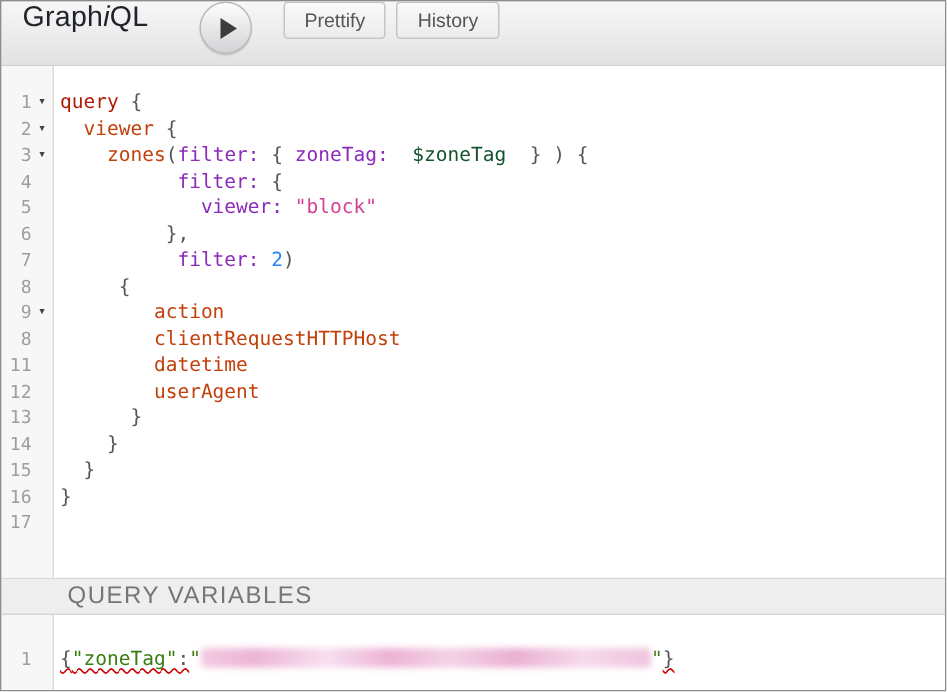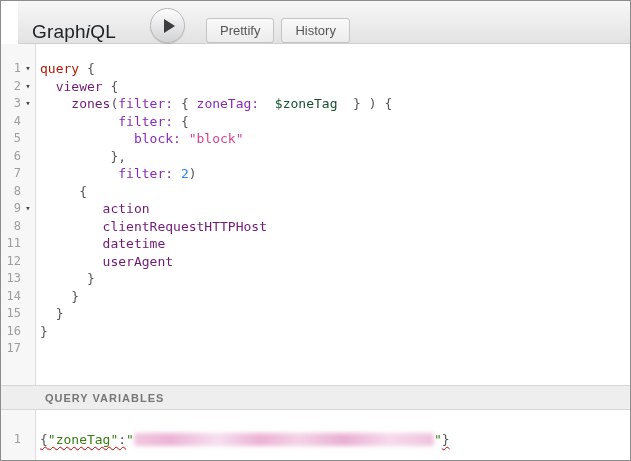--- a/index.html
+++ b/index.html
@@ -12,23 +12,22 @@
     display: flex; flex-direction: column;
     background: #fff;
     overflow: hidden;
   }
 
   
   .topbar {
     height: 43px; flex: 0 0 43px;
     background: linear-gradient(#f7f7f7, #e2e2e2);
     border-bottom: 1px solid #d0d0d0;
-    display: flex; align-items: flex-end;
+    display: flex; align-items: flex-start;
     padding: 0 14px;
-    margin-left: 17px;
   }
   .logo {
     font-size: 19px; color: #20242a; letter-spacing: 0.2px;
     margin-right: 34px; white-space: nowrap;
   }
   .logo .it { font-style: italic; }
   .exec-btn {
     width: 35px; height: 35px; border-radius: 50%;
     background: linear-gradient(#fdfdfd, #d2d3d6);
     border: 1px solid #b9b9b9;
@@ -81,21 +80,21 @@
   .gline .fold {
     width: 14px; text-align: center; color: #444;
     font-size: 9px; line-height: 17.5px; cursor: pointer;
   }
   .cline {
     height: 17.5px; line-height: 17.5px; white-space: pre; cursor: text;
   }
 
   
   .tok-kw  { color: #B11A04; }
-  .tok-fld { color: #701a75; }
+  .tok-fld { color: #c2410c; }
   .tok-arg { color: #8B2BB9; }
   .tok-num { color: #2882F9; }
   .tok-str { color: #D64292; }
   .tok-var { color: #14532d; }
   .tok-pun { color: #555555; }
   .tok-prop { color: #397D13; }
   .tok-err {
     text-decoration: underline wavy #cc0000;
     text-decoration-thickness: 1px;
     text-underline-offset: 2px;
@@ -115,21 +114,21 @@
   .vars-title {
     flex: 0 0 25px; height: 25px;
     background: #eeeeee;
     border-top: 1px solid #d6d6d6;
     border-bottom: 1px solid #d6d6d6;
     display: flex; align-items: center;
     padding-left: 44px;
     cursor: row-resize;
   }
   .vars-title span {
-    font-size: 11px; font-weight: bold; color: #767676;
+    font-size: 16px; font-weight: normal; color: #767676;
     letter-spacing: 1px; text-transform: uppercase;
   }
 </style>
 </head>
 <body>
 
 <div class="app">
 
   <div class="topbar">
     <div class="logo"><span>Graph</span><span class="it">i</span><span>QL</span></div>
@@ -209,21 +208,21 @@
         <div class="gline">
           <span class="ln">17</span>
           <span class="fold"></span>
         </div>
       </div>
     <div class="code-area">
         <div class="cline"><span class="tok-kw">query</span><span class="tok-pun"> {</span></div>
         <div class="cline"><span class="tok-fld">  viewer</span><span class="tok-pun"> {</span></div>
         <div class="cline"><span class="tok-fld">    zones</span><span class="tok-pun">(</span><span class="tok-arg">filter:</span><span class="tok-pun"> { </span><span class="tok-arg">zoneTag:</span><span class="tok-pun">  </span><span class="tok-var">$zoneTag</span><span class="tok-pun">  } ) {</span></div>
         <div class="cline"><span class="tok-arg">          filter:</span><span class="tok-pun"> {</span></div>
-        <div class="cline"><span class="tok-arg">            block:</span><span class="tok-pun"> </span><span class="tok-str">"block"</span></div>
+        <div class="cline"><span class="tok-arg">            viewer:</span><span class="tok-pun"> </span><span class="tok-str">"block"</span></div>
         <div class="cline"><span class="tok-pun">         },</span></div>
         <div class="cline"><span class="tok-arg">          filter:</span><span class="tok-pun"> </span><span class="tok-num">2</span><span class="tok-pun">)</span></div>
         <div class="cline"><span class="tok-pun">     {</span></div>
         <div class="cline"><span class="tok-fld">        action</span></div>
         <div class="cline"><span class="tok-fld">        clientRequestHTTPHost</span></div>
         <div class="cline"><span class="tok-fld">        datetime</span></div>
         <div class="cline"><span class="tok-fld">        userAgent</span></div>
         <div class="cline"><span class="tok-pun">      }</span></div>
         <div class="cline"><span class="tok-pun">    }</span></div>
         <div class="cline"><span class="tok-pun">  }</span></div>

